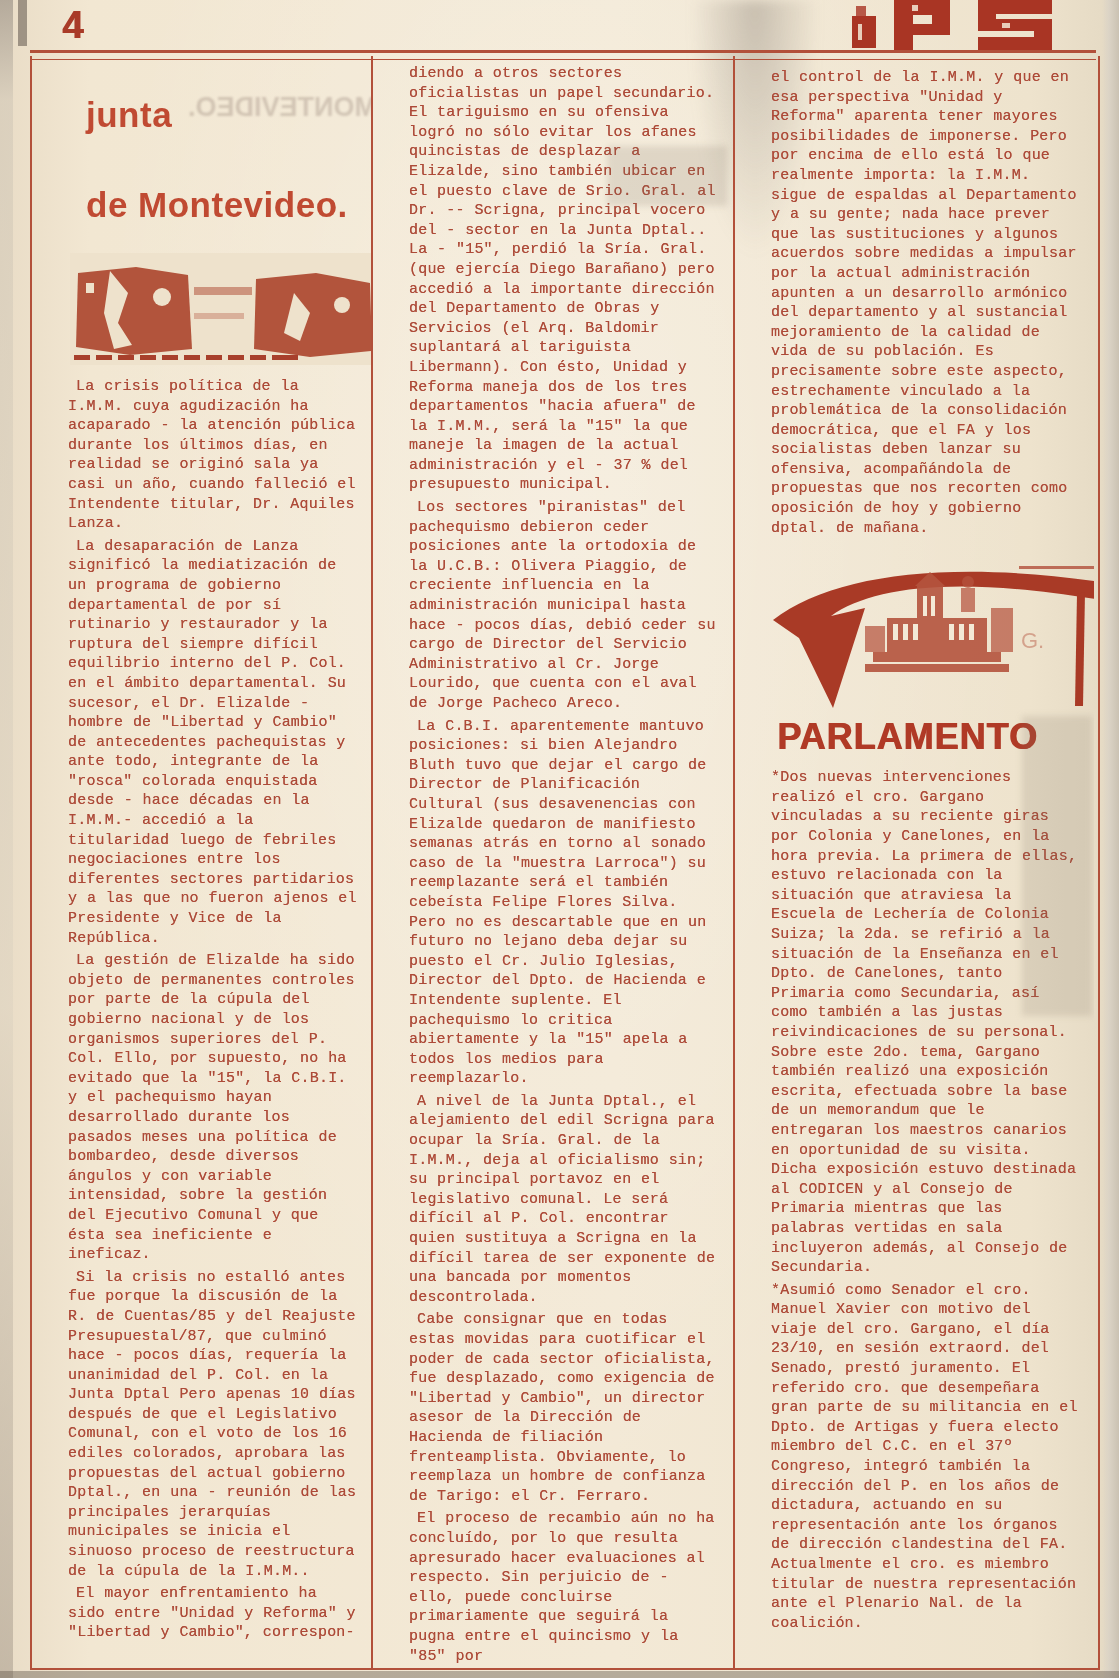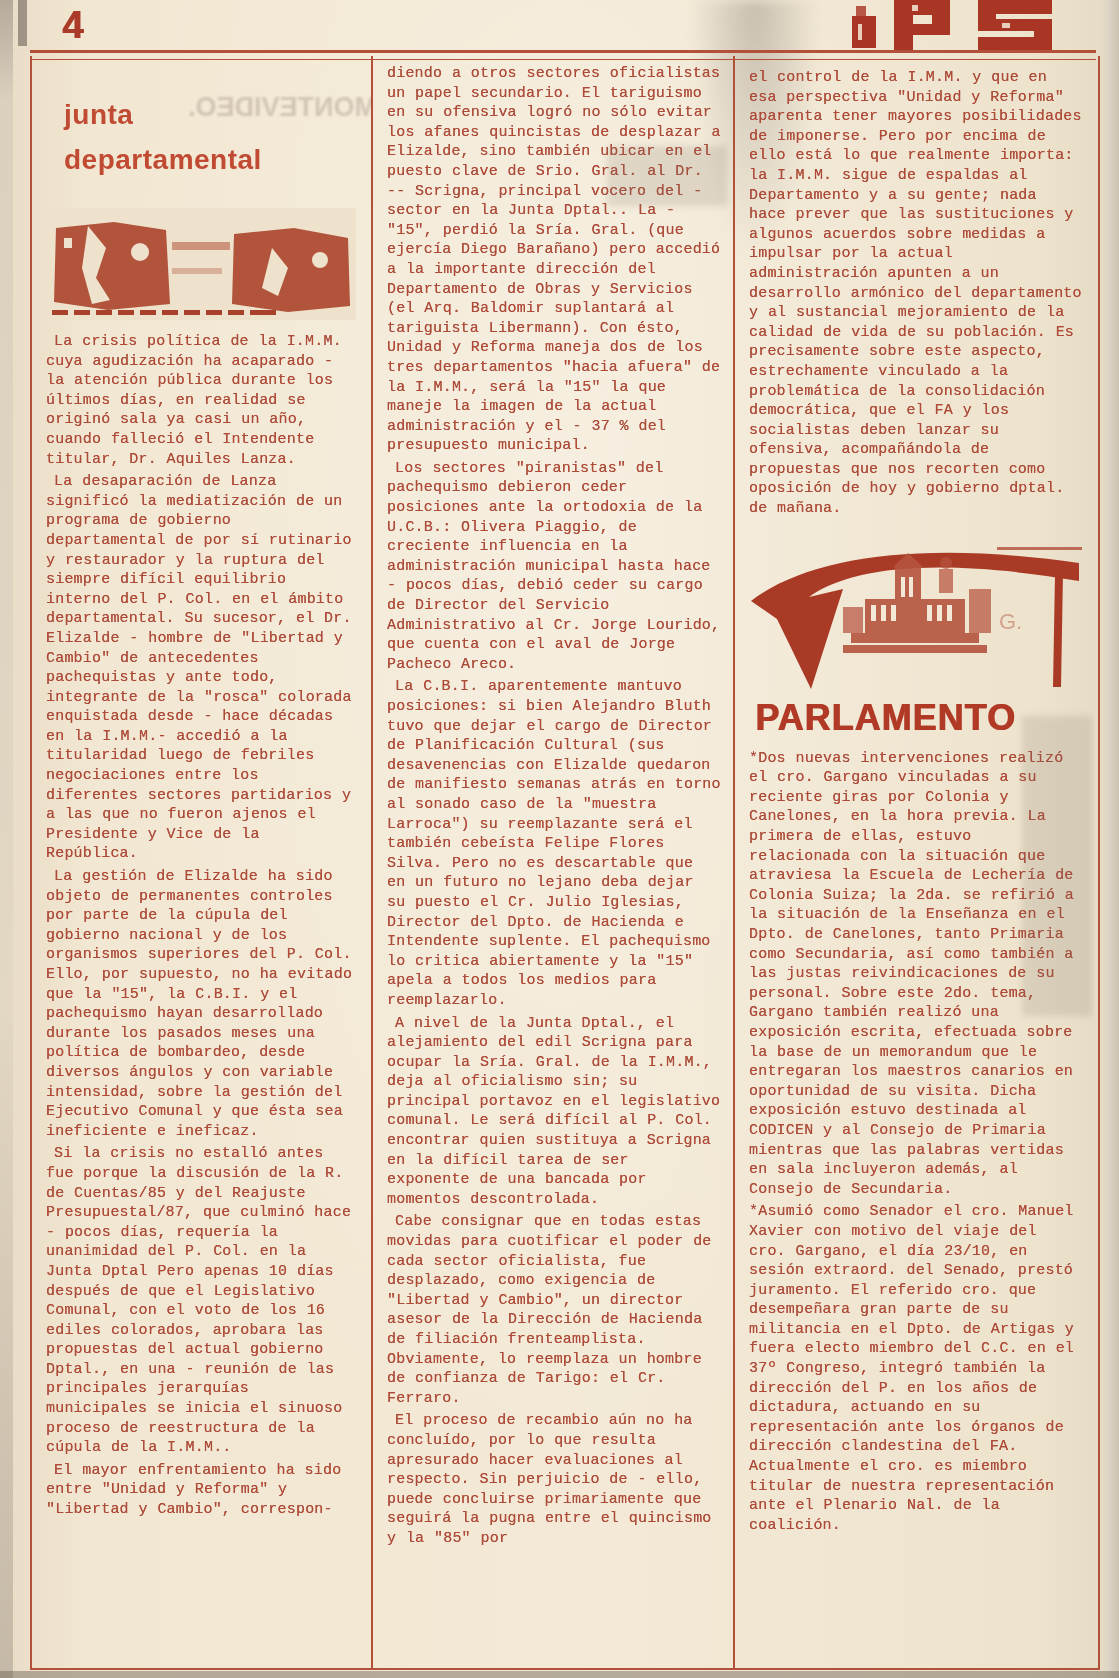--- a/index.html
+++ b/index.html
@@ -30,26 +30,26 @@
   .masthead{position:absolute;left:852px;top:0;}
   .header-rule{position:absolute;left:30px;top:50px;width:1066px;height:6px;
     border-top:3px solid #b2503a;border-bottom:1px solid #b2503a;}
 
   
   .content{
     position:absolute;left:30px;top:56px;width:1066px;height:1612px;
     border-left:2px solid #b2503a;border-right:2px solid #b2503a;border-bottom:2px solid #b2503a;
     display:grid;grid-template-columns:341px 362px 359px;
   }
-  .col{position:relative;overflow:hidden;padding:8px 12px 0 14px;box-sizing:border-box;}
+  .col{position:relative;overflow:hidden;padding:8px 12px 0 14px;box-sizing:border-box;margin-left:22px;}
   .col1,.col2{border-right:2px solid #b2503a;}
 
   .headline{
     font-family:"Liberation Sans",sans-serif;font-weight:900;
-    font-size:28px;line-height:45px;color:#c04a32;margin:28px 0 0 18px;
+    font-size:35px;line-height:45px;color:#c04a32;margin:28px 0 0 18px;
     letter-spacing:.5px;
   }
   .ghost{
     position:absolute;top:36px;right:-6px;width:220px;
     font-family:"Liberation Sans",sans-serif;font-weight:900;font-size:27px;
     color:rgba(125,105,95,.28);transform:scaleX(-1);filter:blur(1px);
     pointer-events:none;white-space:nowrap;
   }
   .ghost-streak{position:absolute;background:rgba(130,115,100,.18);filter:blur(3px);pointer-events:none;}
 
@@ -111,21 +111,22 @@
     </div>
   </div>
   <div class="header-rule"></div>
 
   <div class="content">
 
     <div class="col col1">
       <div class="ghost">MONTEVIDEO.</div>
       <h1 class="headline">
         <span>junta</span><br>
-        <span>departamental</span><br>
+        <br>
+        <span>de Montevideo.</span>
       </h1>
       <svg class="photo" width="308" height="112" viewBox="0 0 308 112">
         <rect x="0" y="0" width="308" height="112" fill="#eee2cc"></rect>
         <g fill="#b2543c">
           <polygon points="8,20 66,14 118,22 122,96 60,102 6,94"></polygon>
           <rect x="124" y="34" width="58" height="8" opacity=".55"></rect>
           <rect x="124" y="60" width="50" height="6" opacity=".35"></rect>
           <polygon points="186,26 246,20 300,30 302,98 240,104 184,96"></polygon>
         </g>
         <g fill="#eee2cc">

